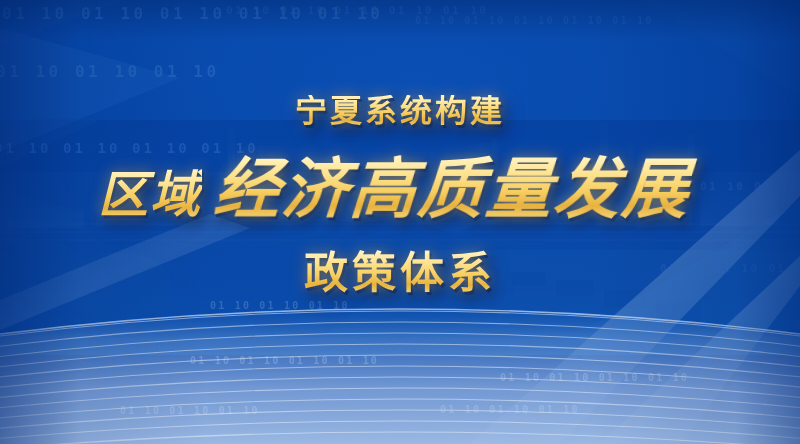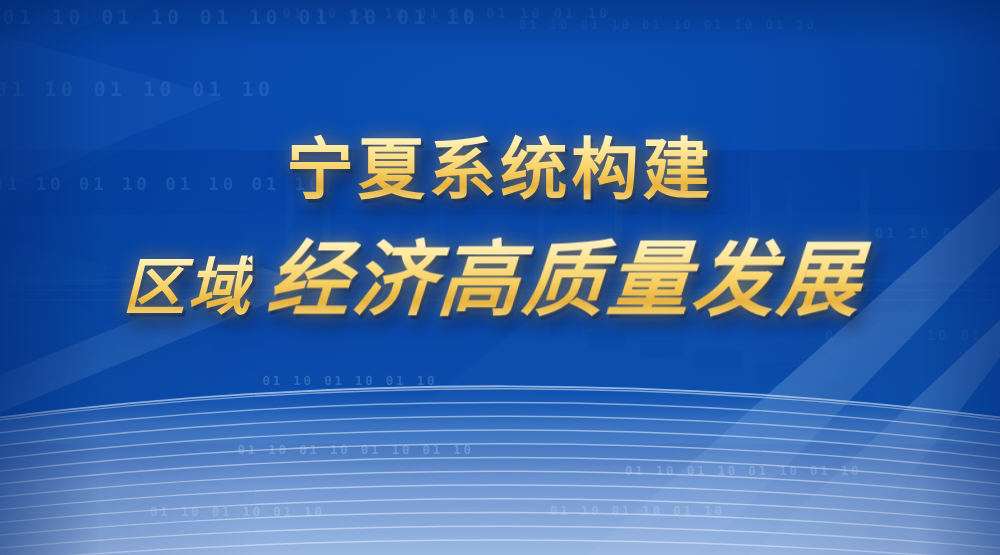--- a/index.html
+++ b/index.html
@@ -146,21 +146,21 @@
     text-shadow: none;
     filter:
       drop-shadow(0 0 7px rgba(255,226,140,.50))
       drop-shadow(2px 3px 0 rgba(2,32,92,.85))
       drop-shadow(3px 5px 6px rgba(1,24,70,.60));
   }
 
   .line1 {
     font-family: "DejaVu Serif", "Liberation Serif", serif;
     font-weight: 700;
-    font-size: 54px;
+    font-size: 32px;
     line-height: 1.05;
     letter-spacing: 3px;
     margin-bottom: 26px;
   }
 
   .line2 {
     line-height: 1.05;
     margin-bottom: 26px;
     gap: 0;
   }
@@ -360,16 +360,19 @@
 
     <div class="tline line1">
       <span class="gold">宁夏系统构建</span>
     </div>
 
     <div class="tline line2">
       <span class="gold l2-a">区域</span>
       <span class="gold l2-b">经济高质量发展</span>
     </div>
 
+    <div class="tline line3">
+      <span class="gold">政策体系</span>
+    </div>
 
   </div>
 
 </div>
 
 </body></html>

